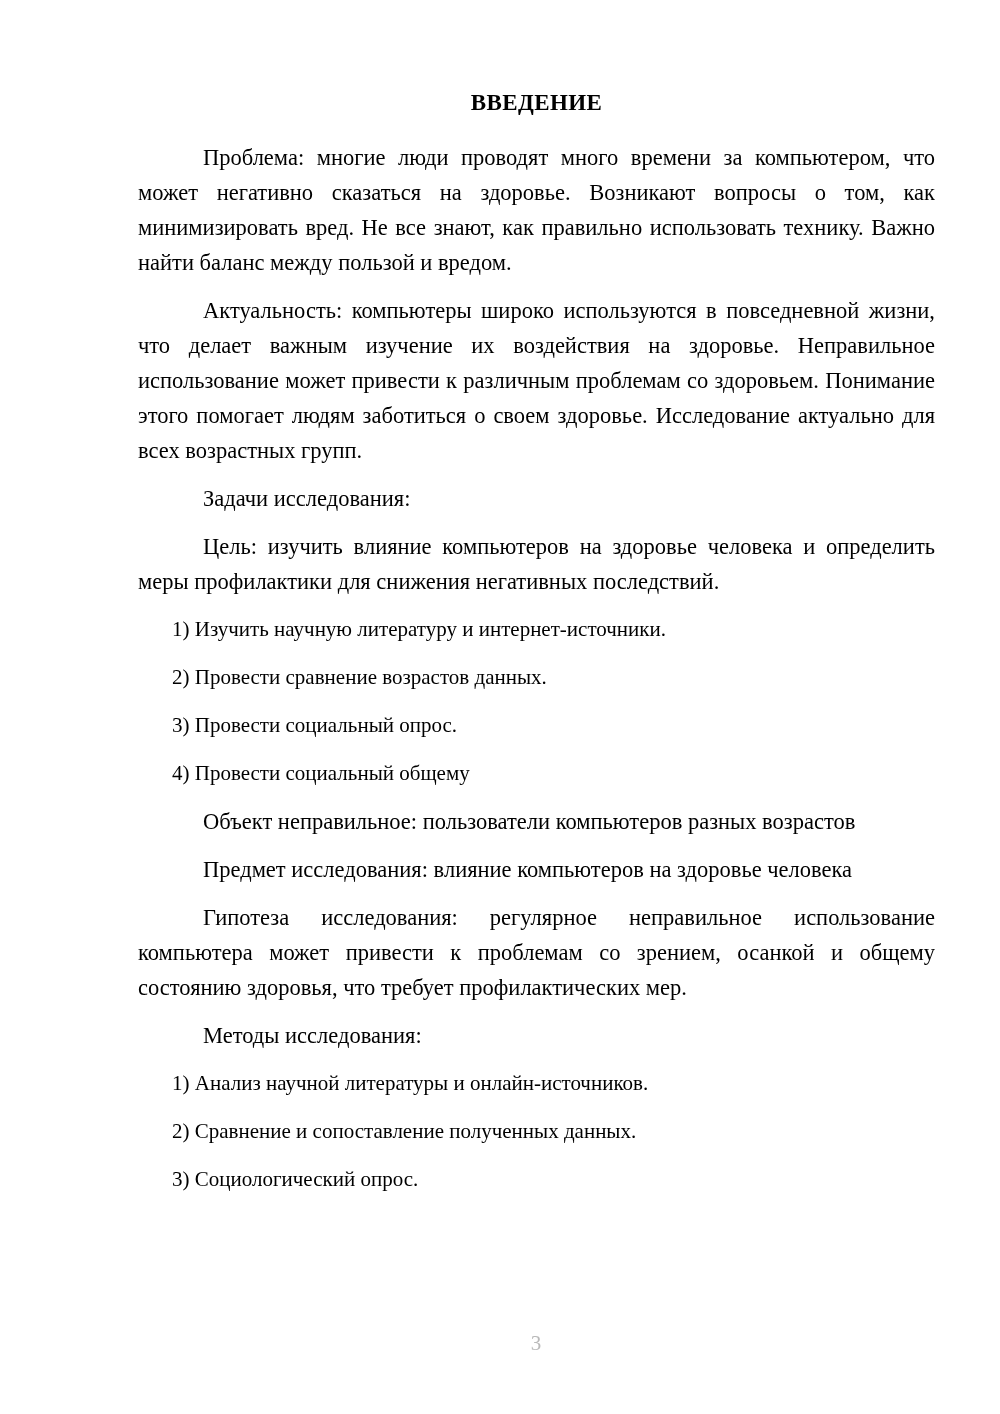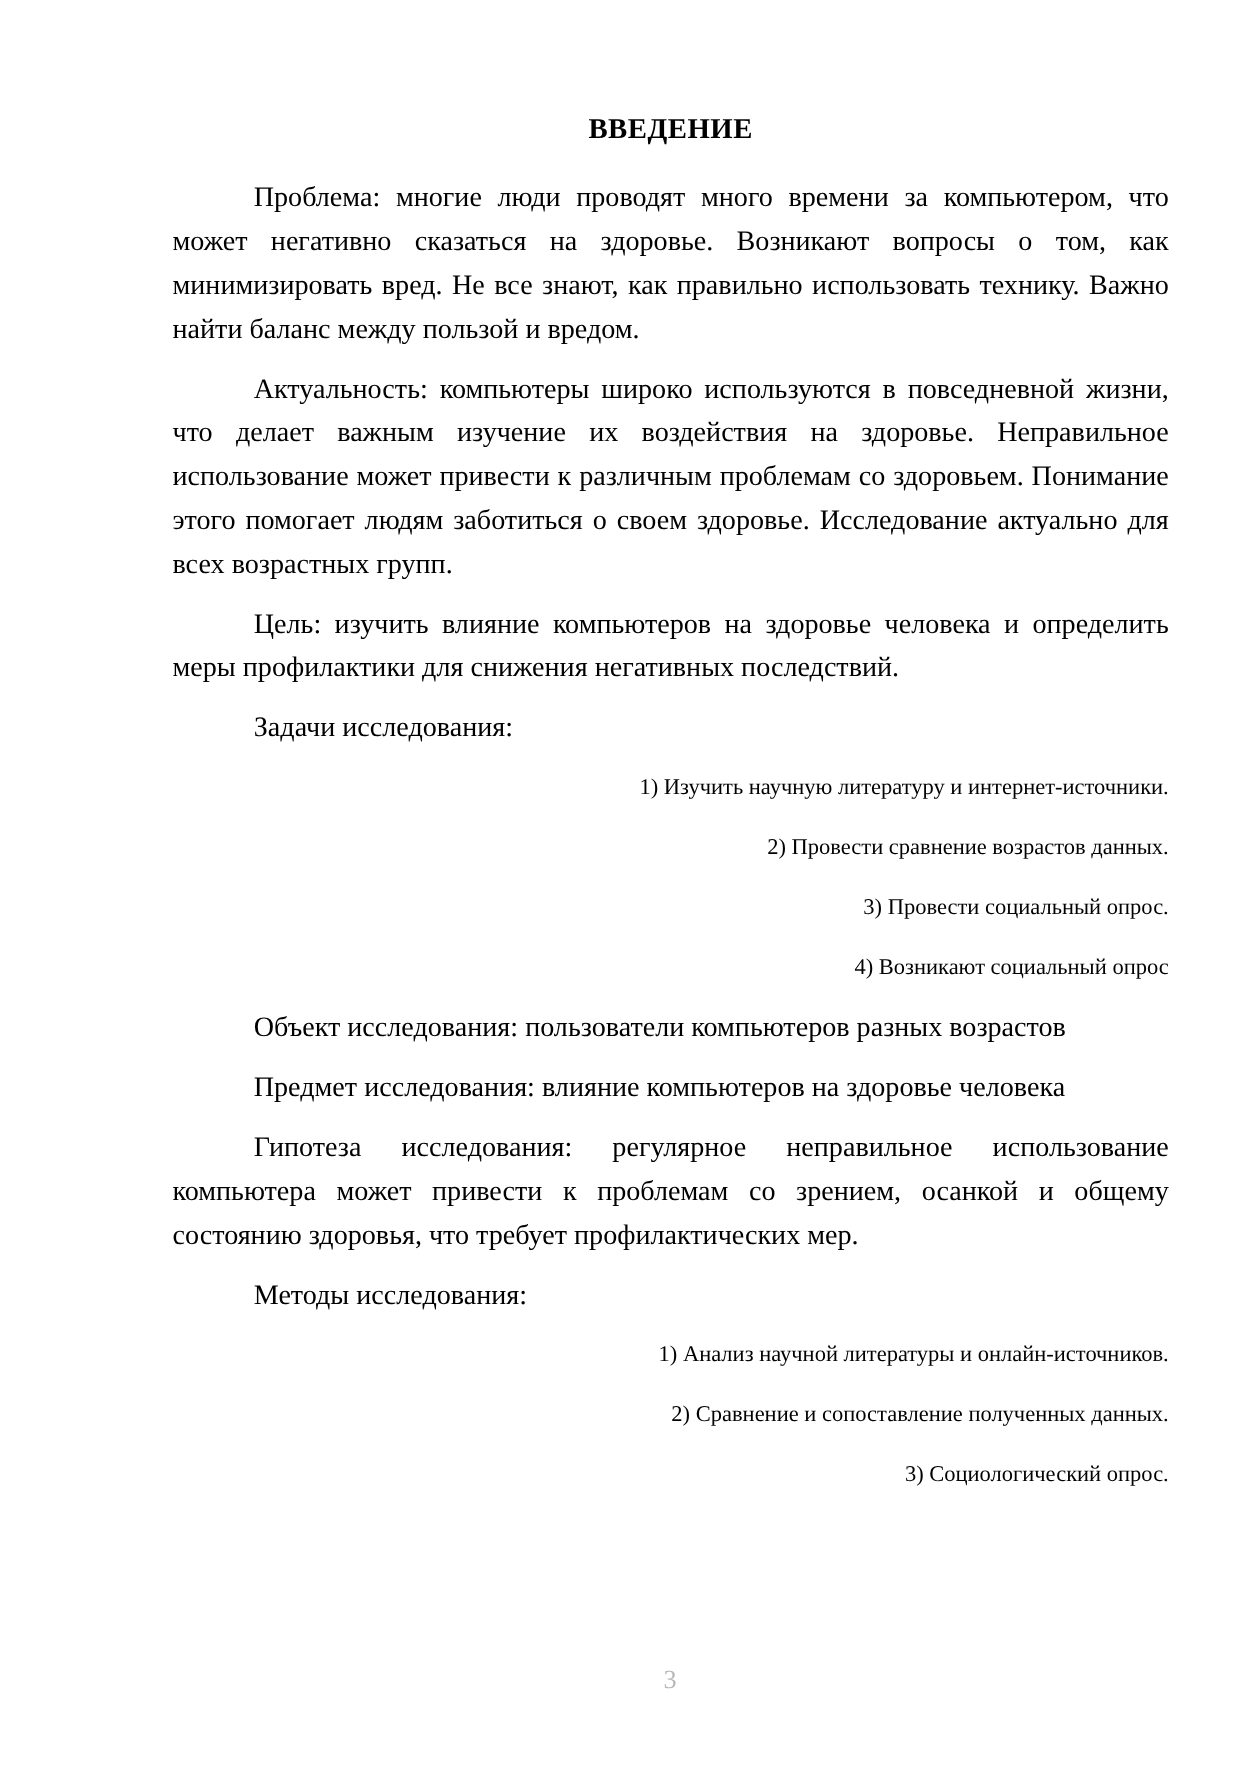--- a/index.html
+++ b/index.html
@@ -59,23 +59,23 @@
     text-align: left;
   }
 
   .list {
     list-style: none;
     margin: 0;
     padding: 0;
   }
 
   .list-item {
-    font-size: 18px;
+    font-size: 21px;
     line-height: 35px;
-    text-align: right;
+    text-align: left;
     margin: 0 0 13px 0;
     padding-left: 34px;
     text-indent: -34px;
     margin-left: 34px;
   }
 
   .list-item .marker {
     display: inline;
   }
 
@@ -106,32 +106,32 @@
 <div class="page">
 
   <div class="content">
 
     <h1 class="doc-title">ВВЕДЕНИЕ</h1>
 
     <p class="para">Проблема: многие люди проводят много времени за компьютером, что может негативно сказаться на здоровье. Возникают вопросы о том, как минимизировать вред. Не все знают, как правильно использовать технику. Важно найти баланс между пользой и вредом.</p>
 
     <p class="para">Актуальность: компьютеры широко используются в повседневной жизни, что делает важным изучение их воздействия на здоровье. Неправильное использование может привести к различным проблемам со здоровьем. Понимание этого помогает людям заботиться о своем здоровье. Исследование актуально для всех возрастных групп.</p>
 
+    <p class="para single">Задачи исследования:</p>
+
     <p class="para">Цель: изучить влияние компьютеров на здоровье человека и определить меры профилактики для снижения негативных последствий.</p>
-
-    <p class="para single">Задачи исследования:</p>
 
     <ul class="list">
       <li class="list-item"><span class="marker">1)</span><span class="marker-gap">&nbsp;</span><span>Изучить научную литературу и интернет-источники.</span></li>
       <li class="list-item"><span class="marker">2)</span><span class="marker-gap">&nbsp;</span><span>Провести сравнение возрастов данных.</span></li>
       <li class="list-item"><span class="marker">3)</span><span class="marker-gap">&nbsp;</span><span>Провести социальный опрос.</span></li>
-      <li class="list-item"><span class="marker">4)</span><span class="marker-gap">&nbsp;</span><span>Возникают социальный опрос</span></li>
+      <li class="list-item"><span class="marker">4)</span><span class="marker-gap">&nbsp;</span><span>Провести социальный общему</span></li>
     </ul>
 
-    <p class="para single">Объект исследования: пользователи компьютеров разных возрастов</p>
+    <p class="para single">Объект неправильное: пользователи компьютеров разных возрастов</p>
 
     <p class="para single">Предмет исследования: влияние компьютеров на здоровье человека</p>
 
     <p class="para">Гипотеза исследования: регулярное неправильное использование компьютера может привести к проблемам со зрением, осанкой и общему состоянию здоровья, что требует профилактических мер.</p>
 
     <p class="para single">Методы исследования:</p>
 
     <ul class="list">
       <li class="list-item"><span class="marker">1)</span><span class="marker-gap">&nbsp;</span><span>Анализ научной литературы и онлайн-источников.</span></li>
       <li class="list-item"><span class="marker">2)</span><span class="marker-gap">&nbsp;</span><span>Сравнение и сопоставление полученных данных.</span></li>

